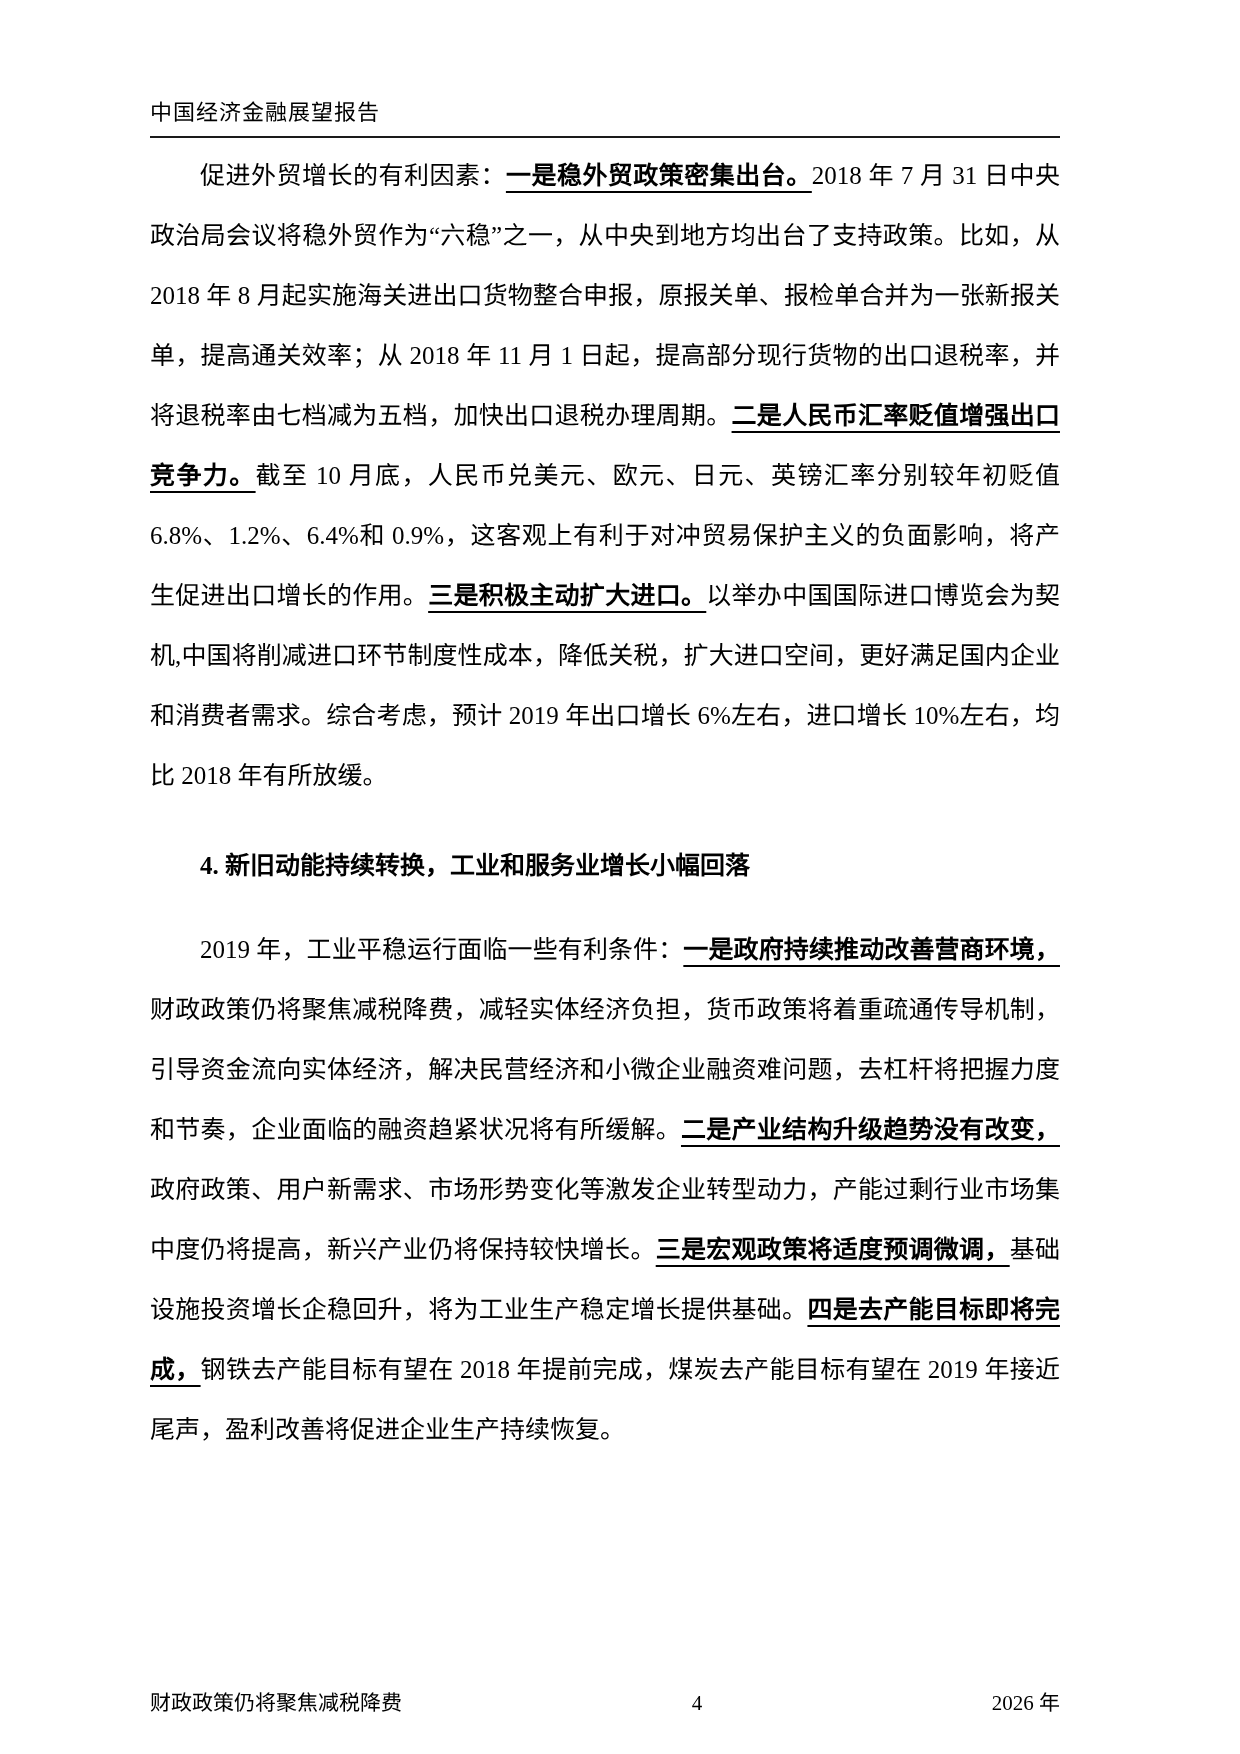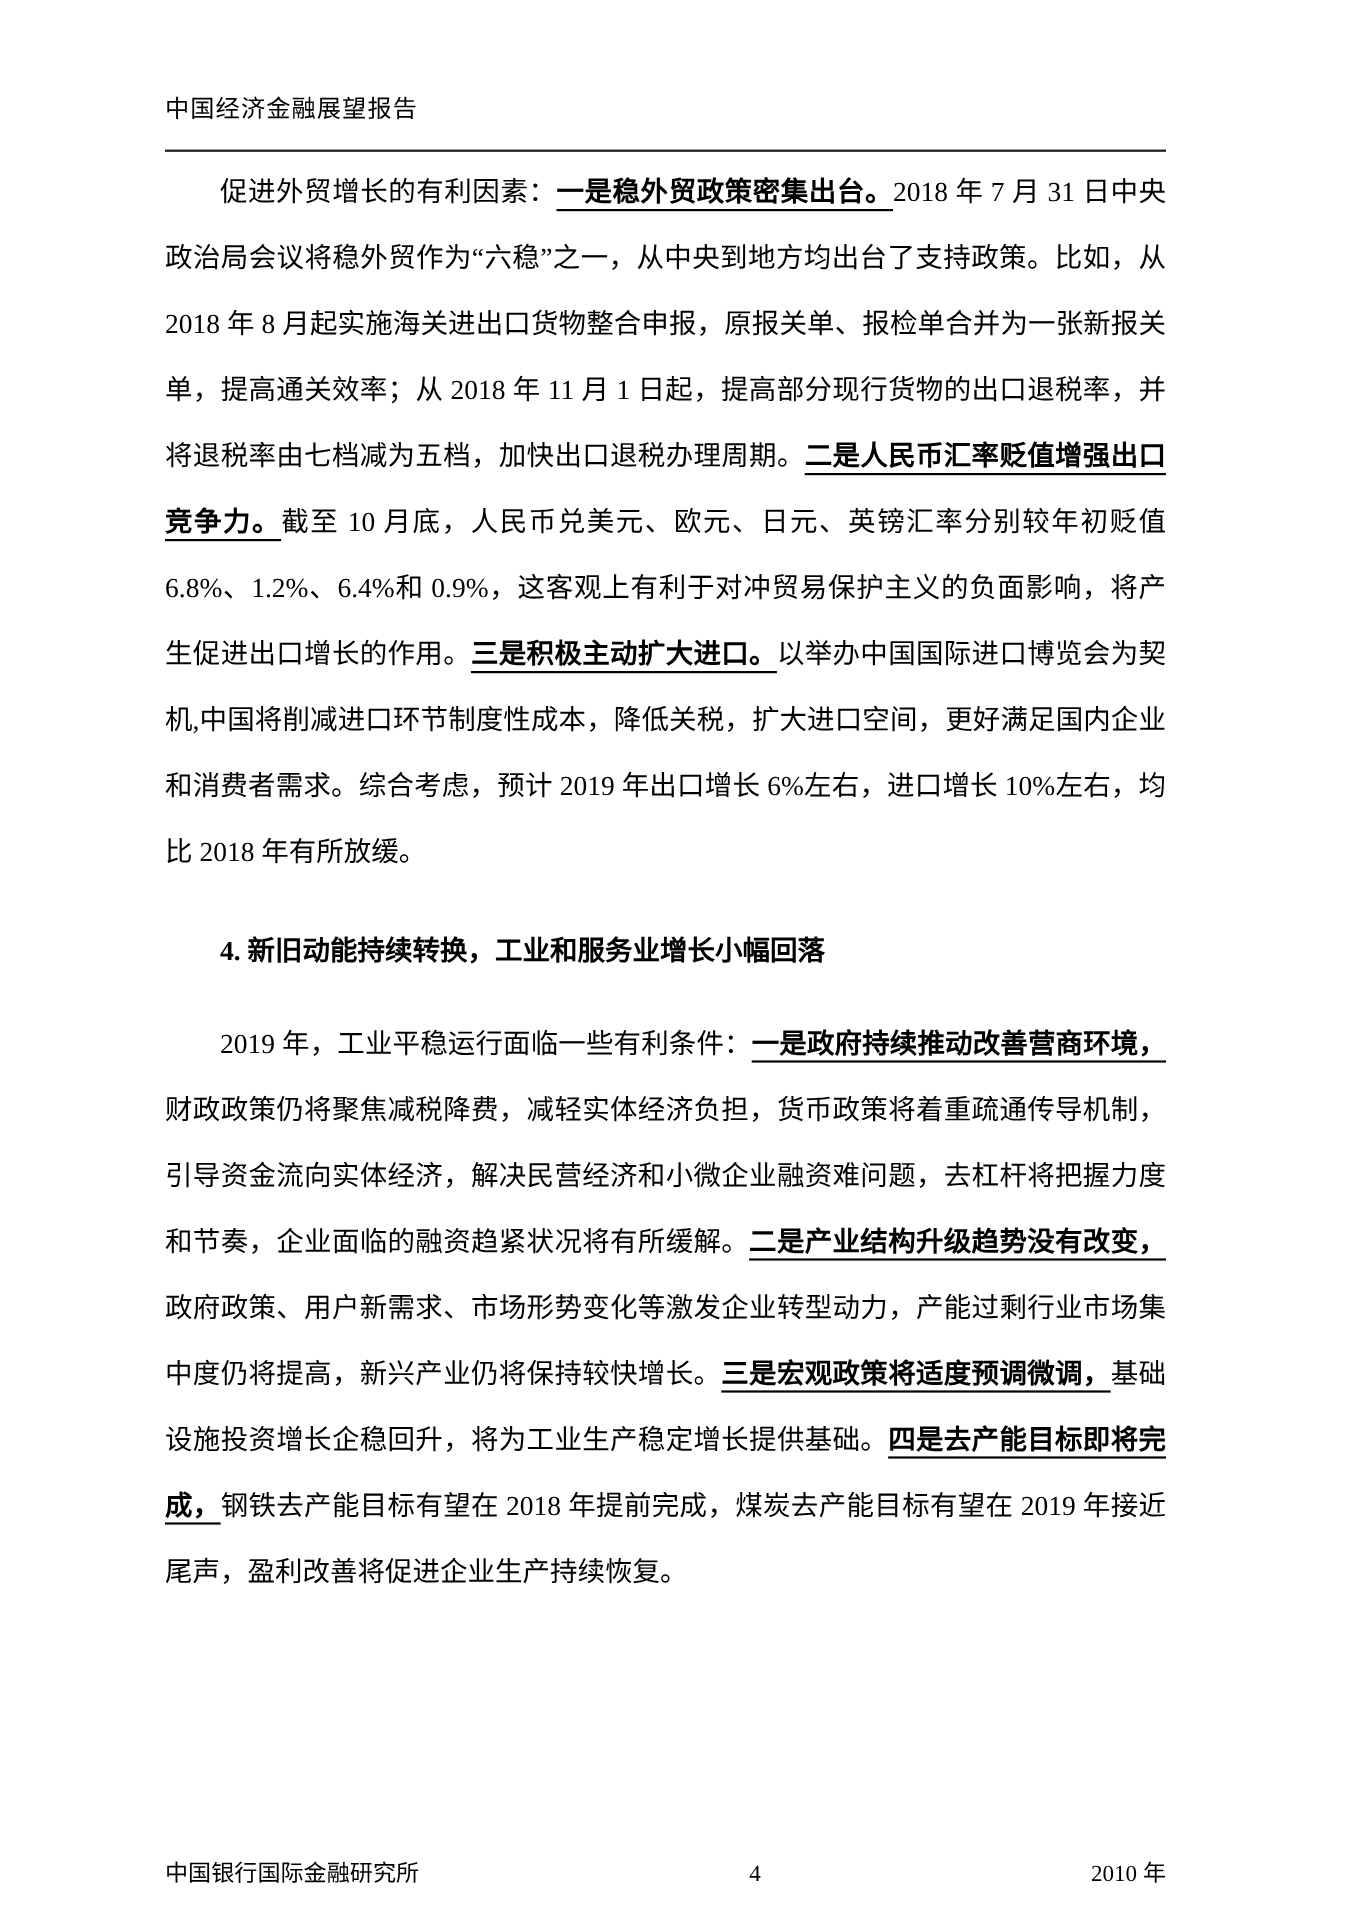--- a/index.html
+++ b/index.html
@@ -23,21 +23,21 @@
     top: 34px;
     height: 104px;
     border-bottom: 2px solid #1a1a1a;
     display: flex;
     justify-content: space-between;
     align-items: flex-end;
   }
   .report-title {
     font-size: 22px;
     letter-spacing: 1px;
-    padding-bottom: 24px;
+    padding-bottom: 10px;
   }
   .logo {
     display: flex;
     align-items: center;
     gap: 12px;
     padding-bottom: 6px;
   }
   .logo-mark svg { display: block; }
   .logo-text { text-align: center; }
   .logo-cn {
@@ -108,18 +108,18 @@
 
     <p class="para indent"><span>促进外贸增长的有利因素：</span><span class="seg-bold seg-underline">一是稳外贸政策密集出台。</span><span>2018 年 7 月 31 日中央政治局会议将稳外贸作为“六稳”之一，从中央到地方均出台了支持政策。比如，从 2018 年 8 月起实施海关进出口货物整合申报，原报关单、报检单合并为一张新报关单，提高通关效率；从 2018 年 11 月 1 日起，提高部分现行货物的出口退税率，并将退税率由七档减为五档，加快出口退税办理周期。</span><span class="seg-bold seg-underline">二是人民币汇率贬值增强出口竞争力。</span><span>截至 10 月底，人民币兑美元、欧元、日元、英镑汇率分别较年初贬值 6.8%、1.2%、6.4%和 0.9%，这客观上有利于对冲贸易保护主义的负面影响，将产生促进出口增长的作用。</span><span class="seg-bold seg-underline">三是积极主动扩大进口。</span><span>以举办中国国际进口博览会为契机,中国将削减进口环节制度性成本，降低关税，扩大进口空间，更好满足国内企业和消费者需求。综合考虑，预计 2019 年出口增长 6%左右，进口增长 10%左右，均比 2018 年有所放缓。</span></p>
 
     <h2 class="section-heading">4. 新旧动能持续转换，工业和服务业增长小幅回落</h2>
 
     <p class="para indent"><span>2019 年，工业平稳运行面临一些有利条件：</span><span class="seg-bold seg-underline">一是政府持续推动改善营商环境，</span><span>财政政策仍将聚焦减税降费，减轻实体经济负担，货币政策将着重疏通传导机制，引导资金流向实体经济，解决民营经济和小微企业融资难问题，去杠杆将把握力度和节奏，企业面临的融资趋紧状况将有所缓解。</span><span class="seg-bold seg-underline">二是产业结构升级趋势没有改变，</span><span>政府政策、用户新需求、市场形势变化等激发企业转型动力，产能过剩行业市场集中度仍将提高，新兴产业仍将保持较快增长。</span><span class="seg-bold seg-underline">三是宏观政策将适度预调微调，</span><span>基础设施投资增长企稳回升，将为工业生产稳定增长提供基础。</span><span class="seg-bold seg-underline">四是去产能目标即将完成，</span><span>钢铁去产能目标有望在 2018 年提前完成，煤炭去产能目标有望在 2019 年接近尾声，盈利改善将促进企业生产持续恢复。</span></p>
 
   </div>
 
   <div class="footer">
-    <span>中国银行国际金融研究所</span>
+    <span>财政政策仍将聚焦减税降费</span>
     <span>4</span>
-    <span>2010 年</span>
+    <span>2026 年</span>
   </div>
 
 </div>
 
 </body></html>

